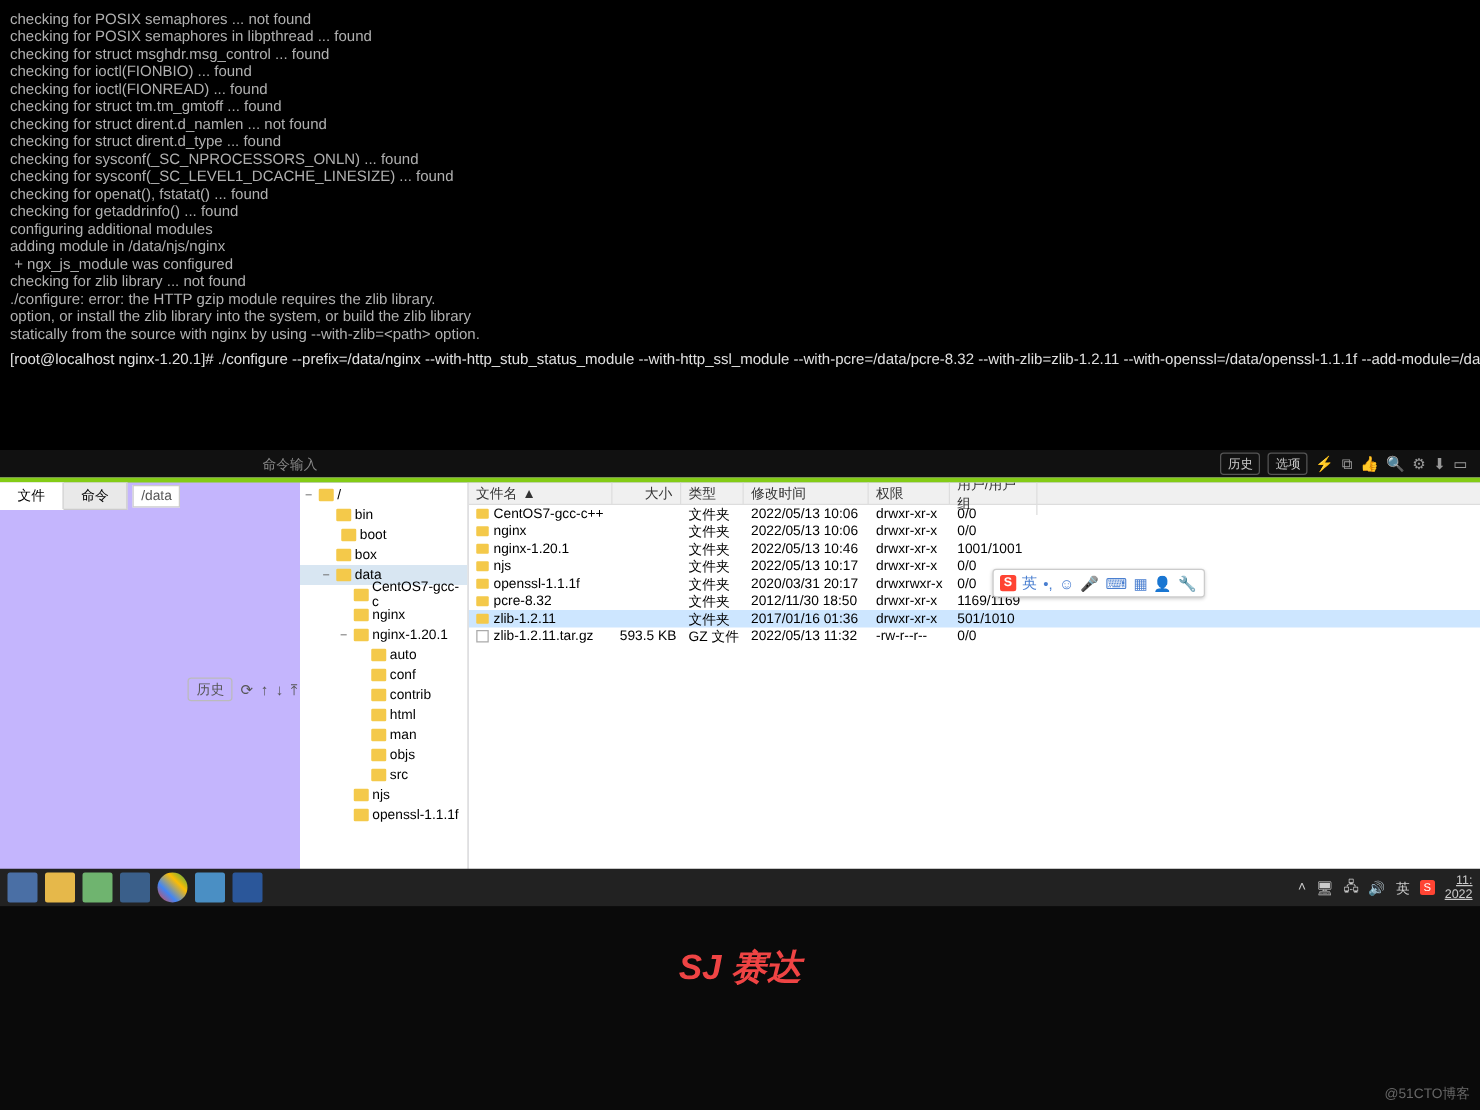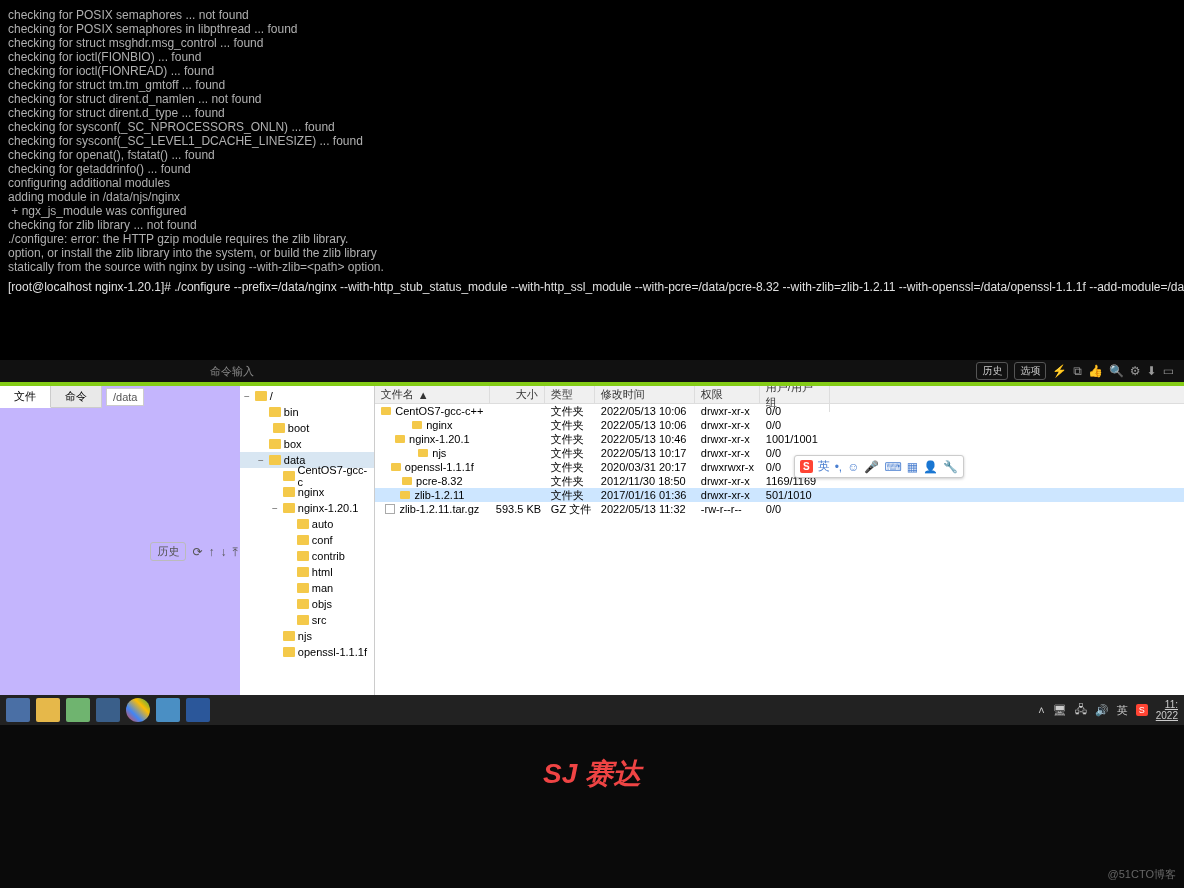--- a/index.html
+++ b/index.html
@@ -24,21 +24,21 @@
 .fm-tree { width: 135px; border-right: 1px solid #ccc; background: #fff; font-size: 11px; padding: 2px 0; overflow: hidden; }
 .fm-tree .tn { display: flex; align-items: center; padding: 1px 2px; gap: 3px; cursor: pointer; height: 16px; }
 .fm-tree .tn.sel { background: #d8e6f2; }
 .fm-tree .exp { width: 10px; text-align: center; color: #666; font-size: 10px; }
 .fm-tree .fico { width: 12px; height: 10px; background: #f4c94a; border-radius: 1px; display: inline-block; }
 .fm-list { flex: 1; background: #fff; font-size: 11px; overflow: hidden; }
 .fm-list .hdr { display: flex; background: #f0f0f0; border-bottom: 1px solid #ddd; font-weight: normal; color: #333; height: 18px; align-items: center; }
 .fm-list .hdr div { padding: 2px 6px; border-right: 1px solid #ddd; }
 .fm-list .row { display: flex; align-items: center; height: 14px; cursor: pointer; }
 .fm-list .row.sel { background: #cde6ff; }
-.fm-list .row div { padding: 18px 6px; overflow: hidden; white-space: nowrap; justify-content: center; }
+.fm-list .row div { padding: 18px 6px; overflow: hidden; white-space: nowrap; }
 .c-name { width: 115px; display: flex; align-items: center; gap: 4px; }
 .c-size { width: 55px; text-align: right; }
 .c-type { width: 50px; }
 .c-date { width: 100px; }
 .c-perm { width: 65px; }
 .c-own { width: 70px; }
 .fico-s { width: 10px; height: 8px; background: #f4c94a; border-radius: 1px; display: inline-block; }
 .fico-f { width: 10px; height: 10px; background: #fff; border: 1px solid #aaa; display: inline-block; }
 .ime-float { position: absolute; right: 220px; top: 455px; background: #fff; border: 1px solid #ccc; border-radius: 3px; padding: 2px 5px; display: flex; gap: 5px; align-items: center; font-size: 11px; box-shadow: 0 1px 3px rgba(0,0,0,.2); }
 .ime-float .sogou { background: #ff4433; color: #fff; font-weight: bold; padding: 1px 3px; border-radius: 2px; font-size: 10px; }

